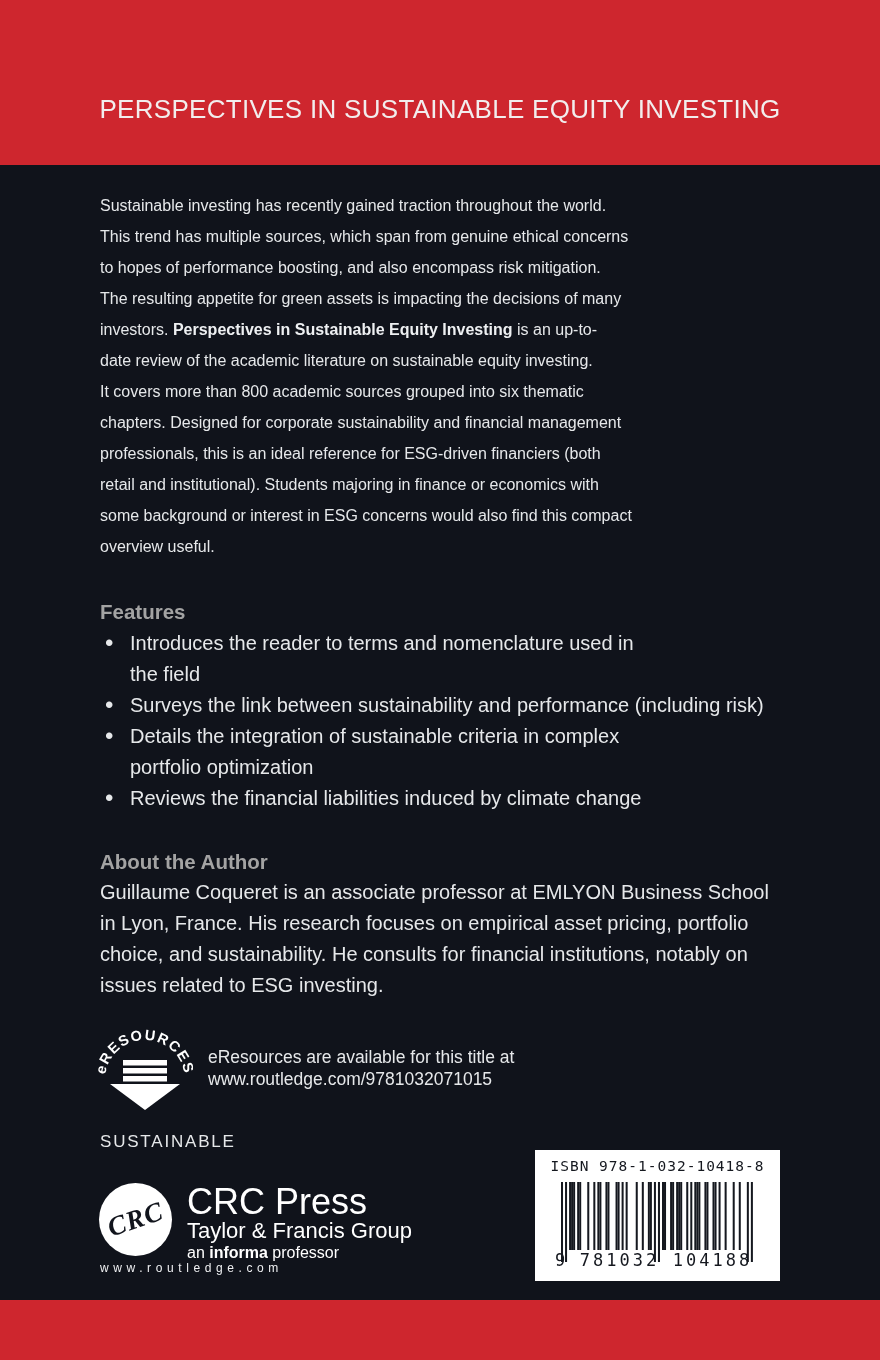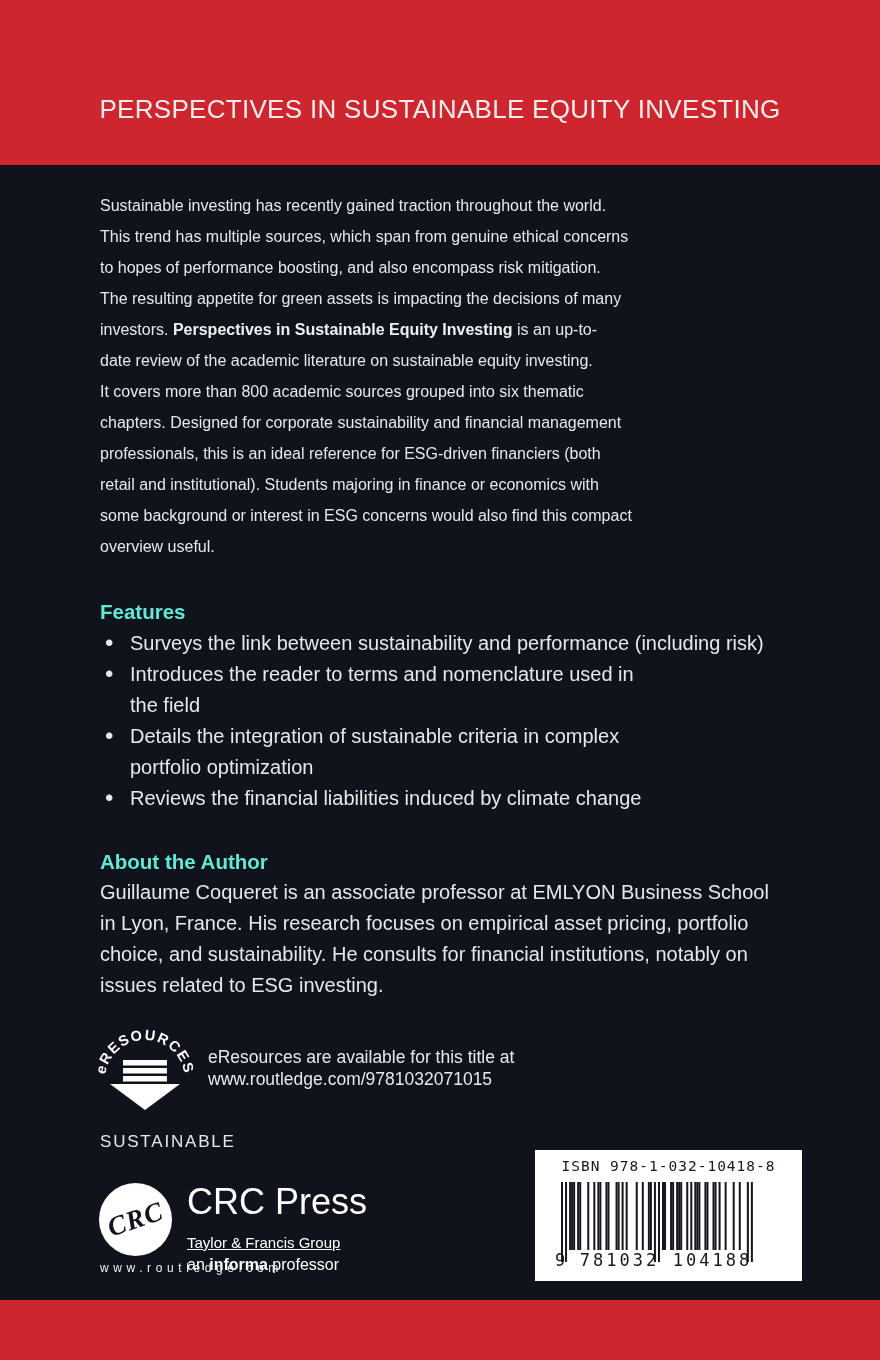--- a/index.html
+++ b/index.html
@@ -17,21 +17,21 @@
   .band-bottom{position:absolute;left:0;top:1300px;width:880px;height:60px;background:var(--red);}
   .title{position:absolute;left:0;top:93px;width:880px;text-align:center;
          color:#f2eded;font-size:26px;line-height:32px;letter-spacing:.3px;font-weight:400;}
 
   
   .description{position:absolute;left:100px;top:190px;width:715px;color:var(--ink);
                font-size:16px;line-height:31px;white-space:pre-line;}
   .description b{font-weight:700;color:#eef0f2;}
 
   .features{position:absolute;left:100px;top:596px;width:715px;color:var(--ink);}
-  .features h3,.about h3{font-size:20.5px;font-weight:700;color:#5eead4;line-height:31px;}
+  .features h3,.about h3{font-size:20.5px;font-weight:700;color:#a3a3a3;line-height:31px;}
   .features ul{list-style:none;margin-top:1px;}
   .features li{position:relative;padding-left:30px;font-size:20px;line-height:31px;white-space:pre-line;}
   .features li::before{content:"\2022";position:absolute;left:5px;top:-1px;font-size:24px;}
 
   .about{position:absolute;left:100px;top:846px;width:715px;color:var(--ink);}
   .about p{margin-top:0;font-size:20px;line-height:31px;white-space:pre-line;}
 
   
   .eresources{position:absolute;left:97px;top:1024px;width:600px;height:90px;}
   .eres-logo{position:absolute;left:0;top:0;width:96px;height:88px;}
@@ -40,27 +40,27 @@
   .category{position:absolute;left:100px;top:1132px;color:var(--ink);
             font-size:17px;letter-spacing:1.8px;}
 
   
   .crc-circle{position:absolute;left:99px;top:1183px;width:73px;height:73px;border-radius:50%;
               background:var(--white);display:flex;align-items:center;justify-content:center;}
   .crc-circle span{font-family:"Liberation Serif",serif;font-weight:700;font-style:italic;
                    font-size:27px;color:#11141c;transform:rotate(-19deg);letter-spacing:1px;}
   .pub-text{position:absolute;left:187px;top:1185px;color:var(--white);}
   .pub-name{font-size:36px;line-height:33px;font-weight:400;}
-  .pub-group{font-size:15px;line-height:21px;margin-top:14px;font-weight:400;text-decoration:underline;}
+  .pub-group{font-size:22px;line-height:21px;margin-top:2px;font-weight:400;}
   .pub-tagline{font-size:16px;line-height:20px;margin-top:2px;}
   .pub-tagline b{font-weight:700;}
   .website{position:absolute;left:100px;top:1261px;color:#f0f1f3;font-size:12px;letter-spacing:4.6px;}
 
   
-  .barcode{position:absolute;left:535px;top:1150px;width:267px;height:131px;background:var(--white);}
+  .barcode{position:absolute;left:535px;top:1150px;width:245px;height:131px;background:var(--white);}
   .isbn-label{position:absolute;left:0;top:8px;width:100%;text-align:center;color:#15181f;
               font-family:"DejaVu Sans Mono",monospace;font-size:14.5px;letter-spacing:1px;}
   .bars{position:absolute;left:26px;top:32px;}
   .bc-digits{position:absolute;left:20px;top:100px;width:204px;display:flex;color:#15181f;
              font-family:"DejaVu Sans Mono",monospace;font-size:17px;}
   .bc-digits .d1{width:18px;}
   .bc-digits .d2,.bc-digits .d3{flex:1;text-align:center;letter-spacing:3px;}
 </style>
 </head>
 <body>
@@ -80,23 +80,23 @@
 It covers more than 800 academic sources grouped into six thematic
 chapters. Designed for corporate sustainability and financial management
 professionals, this is an ideal reference for ESG-driven financiers (both
 retail and institutional). Students majoring in finance or economics with
 some background or interest in ESG concerns would also find this compact
 overview useful.</span></div>
 
   <div class="features">
     <h3>Features</h3>
     <ul>
-      <li>Surveys the link between sustainability and performance (including risk)</li>
       <li>Introduces the reader to terms and nomenclature used in
 the field</li>
+      <li>Surveys the link between sustainability and performance (including risk)</li>
       <li>Details the integration of sustainable criteria in complex
 portfolio optimization</li>
       <li>Reviews the financial liabilities induced by climate change</li>
     </ul>
   </div>
 
   <div class="about">
     <h3>About the Author</h3>
     <p>Guillaume Coqueret is an associate professor at EMLYON Business School
 in Lyon, France. His research focuses on empirical asset pricing, portfolio

